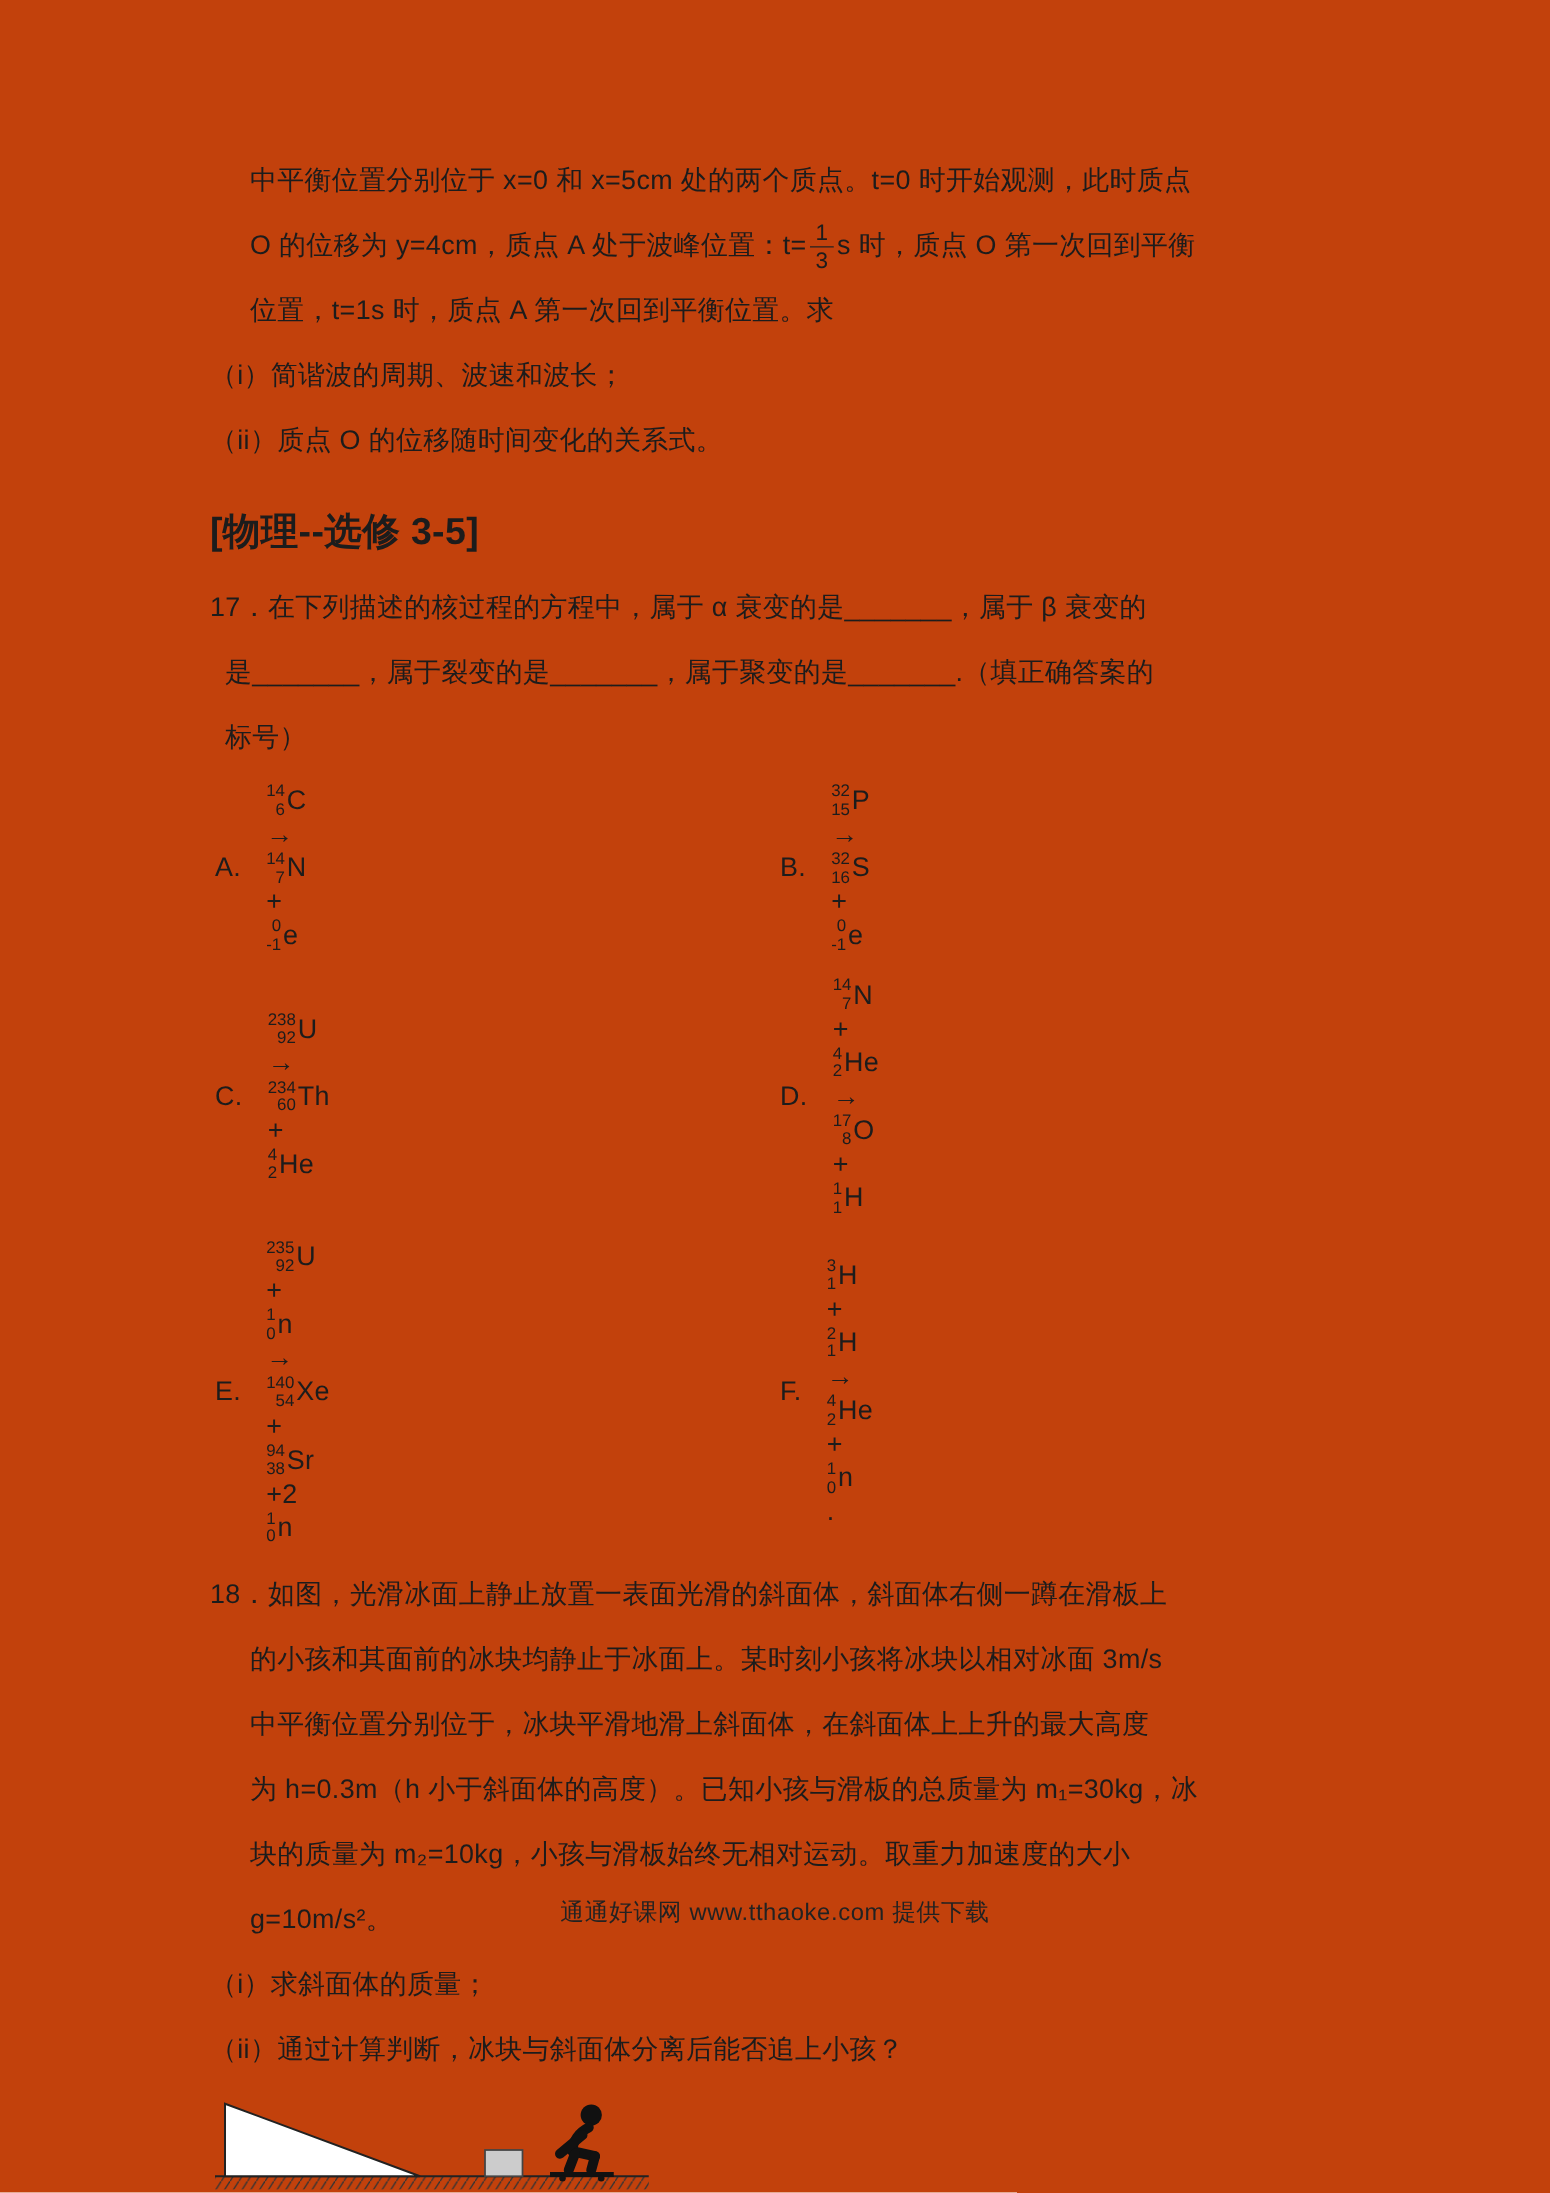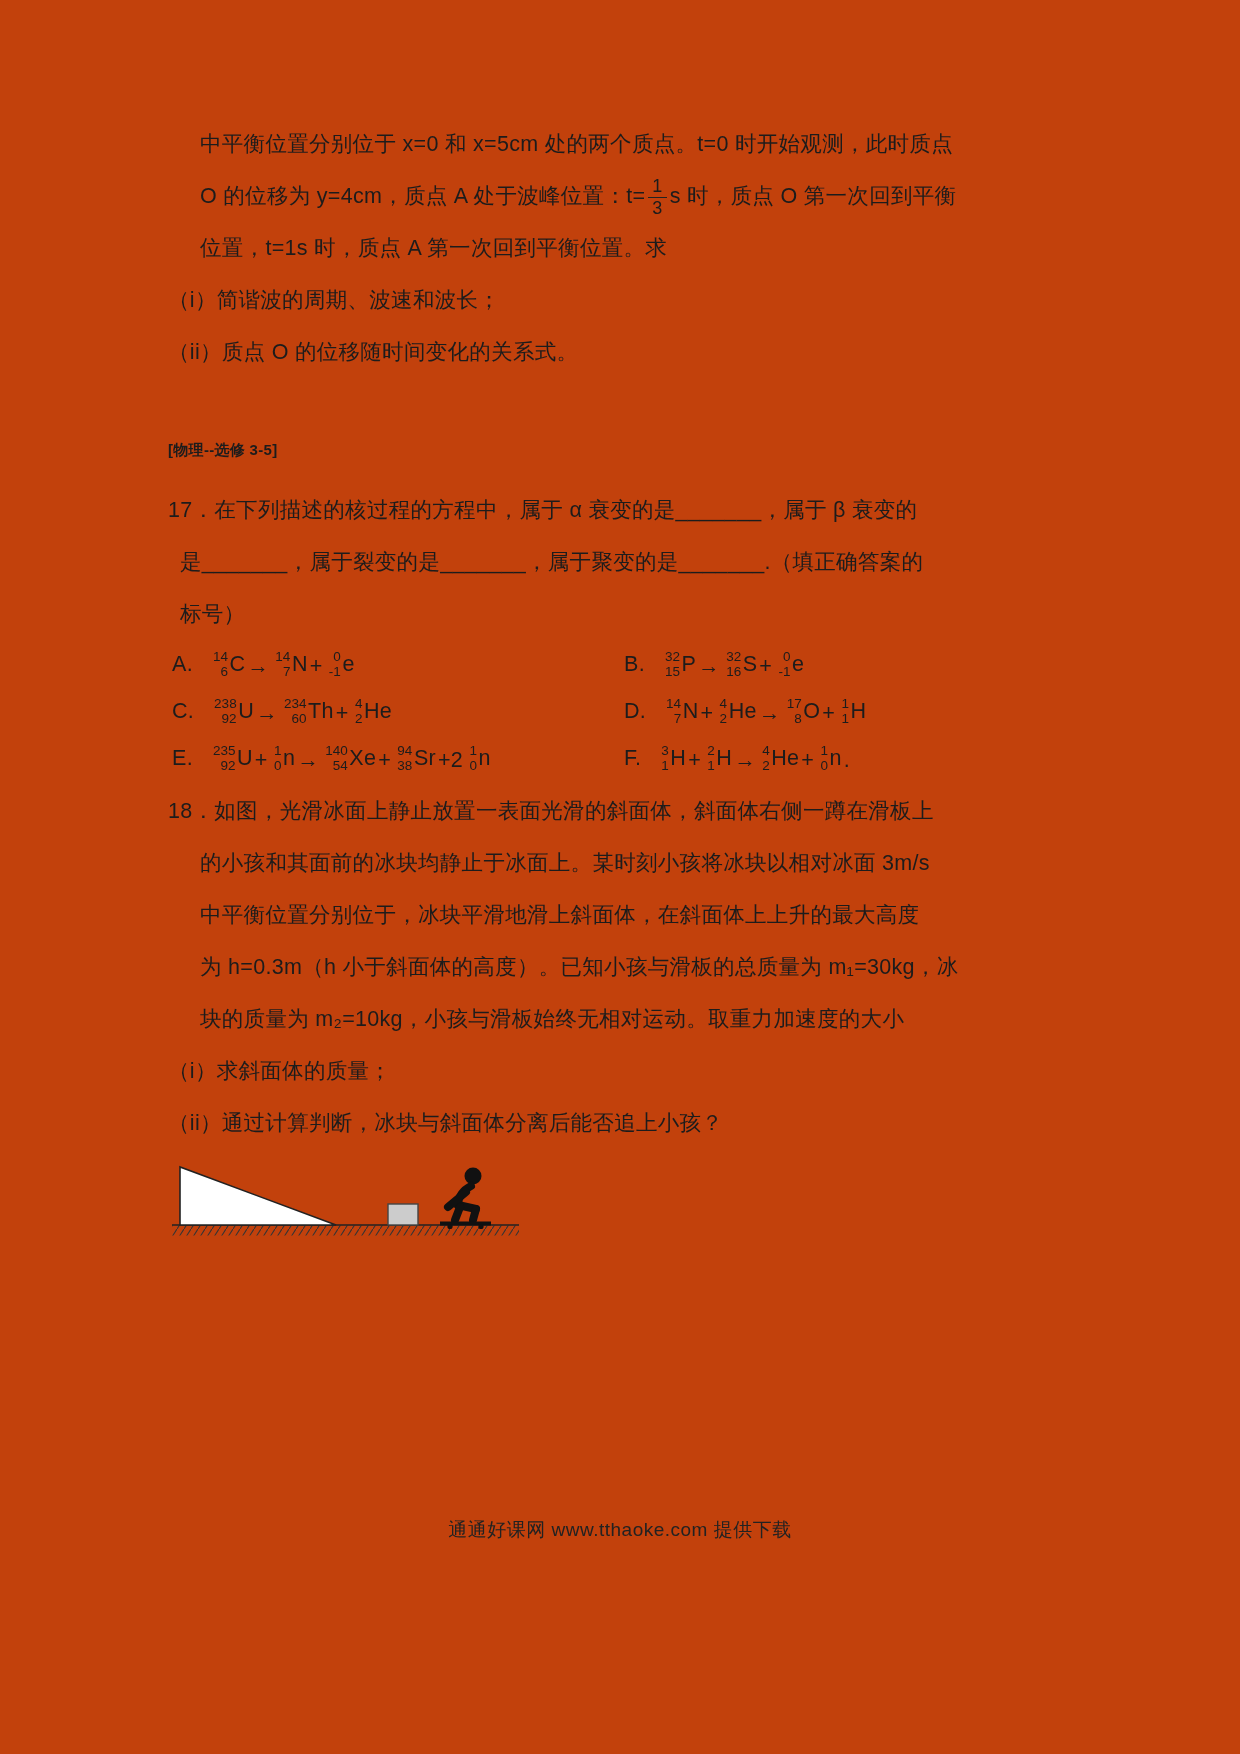--- a/index.html
+++ b/index.html
@@ -18,42 +18,42 @@
     left:168px;top:118px;
     width:910px;
   }
   .line{
     line-height:52px;height:52px;
     white-space:nowrap;
   }
   .ind{margin-left:12px;}
   .ind2{margin-left:32px;}
   .section-header{
-    font-size:15px;font-weight:bold;
-    margin:56px 0 18px 0;
+    font-size:30px;font-weight:bold;
+    margin:32px 0 18px 0;
     height:32px;line-height:32px;
   }
   
   .frac{
     display:inline-block;vertical-align:middle;
     text-align:center;font-size:18px;line-height:1.15;
     margin:0 3px;
   }
   .frac .num{display:block;border-bottom:1.6px solid #222;padding:0 4px;}
   .frac .den{display:block;padding:0 4px;}
   
   .options{
     display:grid;
     grid-template-columns:452px 1fr;
     row-gap:18px;
     margin:10px 0 8px 4px;
   }
   .opt{display:inline-flex;align-items:center;}
   .opt-label{margin-right:20px;}
-  .eq{display:inline-flex;align-items:flex-end;}
+  .eq{display:inline-flex;align-items:flex-start;flex-direction:column;}
   .nuc{display:inline-flex;align-items:center;margin-right:2px;}
   .nuc .stack{
     display:inline-flex;flex-direction:column;align-items:flex-end;
     font-size:13.5px;line-height:1.08;margin-right:1.5px;letter-spacing:0;
   }
   .nuc .sym{font-size:21.5px;}
   .eq .tok{white-space:pre;}
   
   #q18-lines{margin-top:12px;}
   
@@ -294,20 +294,21 @@
         </div>
     </section>
 
     <section>
       <div id="q18-lines">
           <div class="line">18．如图，光滑冰面上静止放置一表面光滑的斜面体，斜面体右侧一蹲在滑板上</div>
           <div class="line ind2">的小孩和其面前的冰块均静止于冰面上。某时刻小孩将冰块以相对冰面 3m/s</div>
           <div class="line ind2">中平衡位置分别位于，冰块平滑地滑上斜面体，在斜面体上上升的最大高度</div>
           <div class="line ind2">为 h=0.3m（h 小于斜面体的高度）。已知小孩与滑板的总质量为 m₁=30kg，冰</div>
           <div class="line ind2">块的质量为 m₂=10kg，小孩与滑板始终无相对运动。取重力加速度的大小</div>
+          <div class="line ind2">g=10m/s²。</div>
         </div>
       <div class="line">（i）求斜面体的质量；</div>
       <div class="line">（ii）通过计算判断，冰块与斜面体分离后能否追上小孩？</div>
 
       <div class="fig">
         <svg width="360" height="84" viewBox="0 0 360 84">
           <defs>
             <pattern id="hatch" width="7" height="11" patternUnits="userSpaceOnUse">
               <line x1="7" y1="0" x2="0" y2="11" stroke="#333" stroke-width="1.1"></line>
             </pattern>

